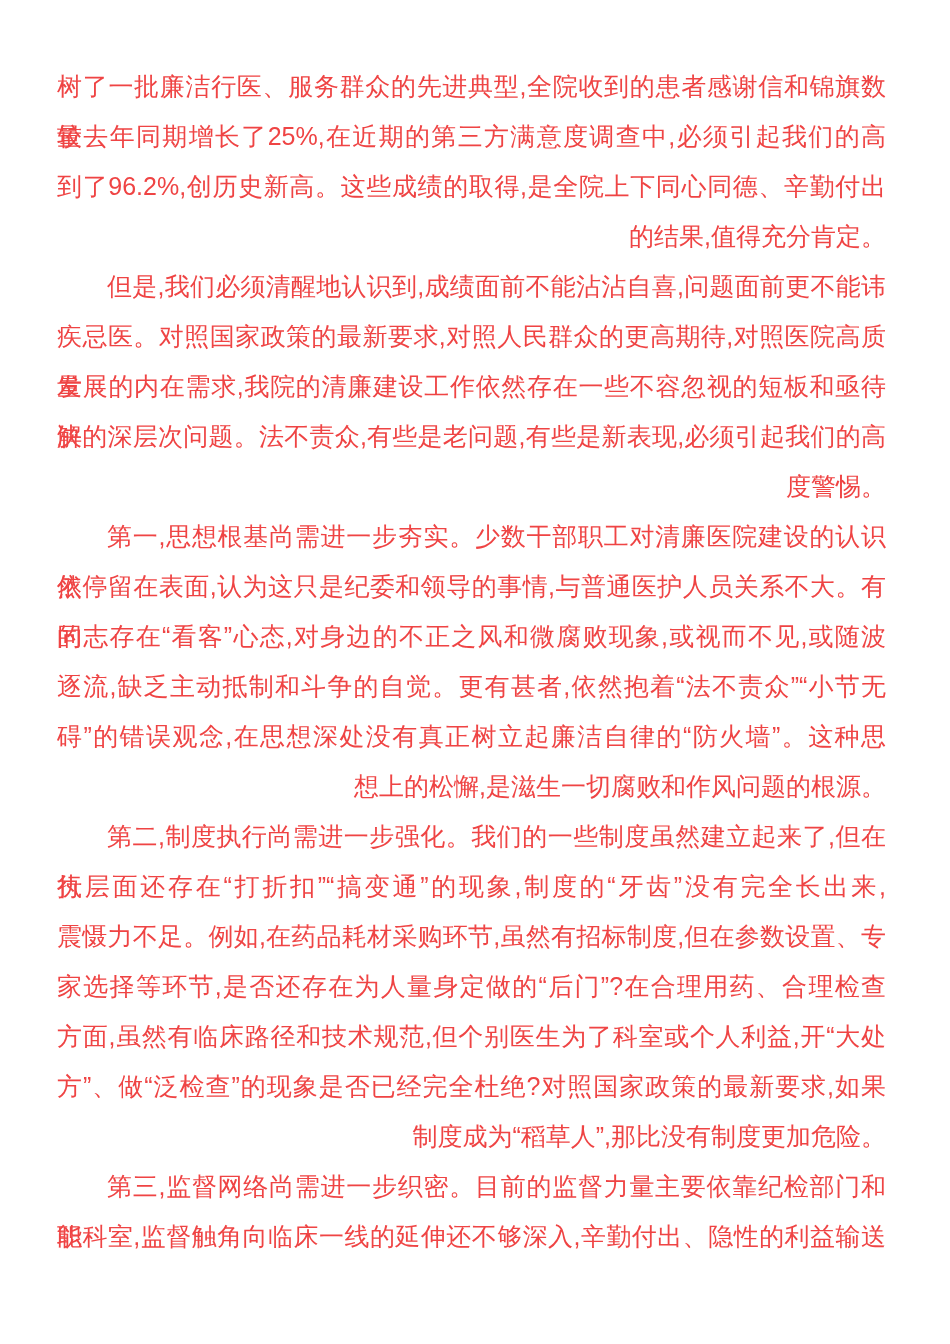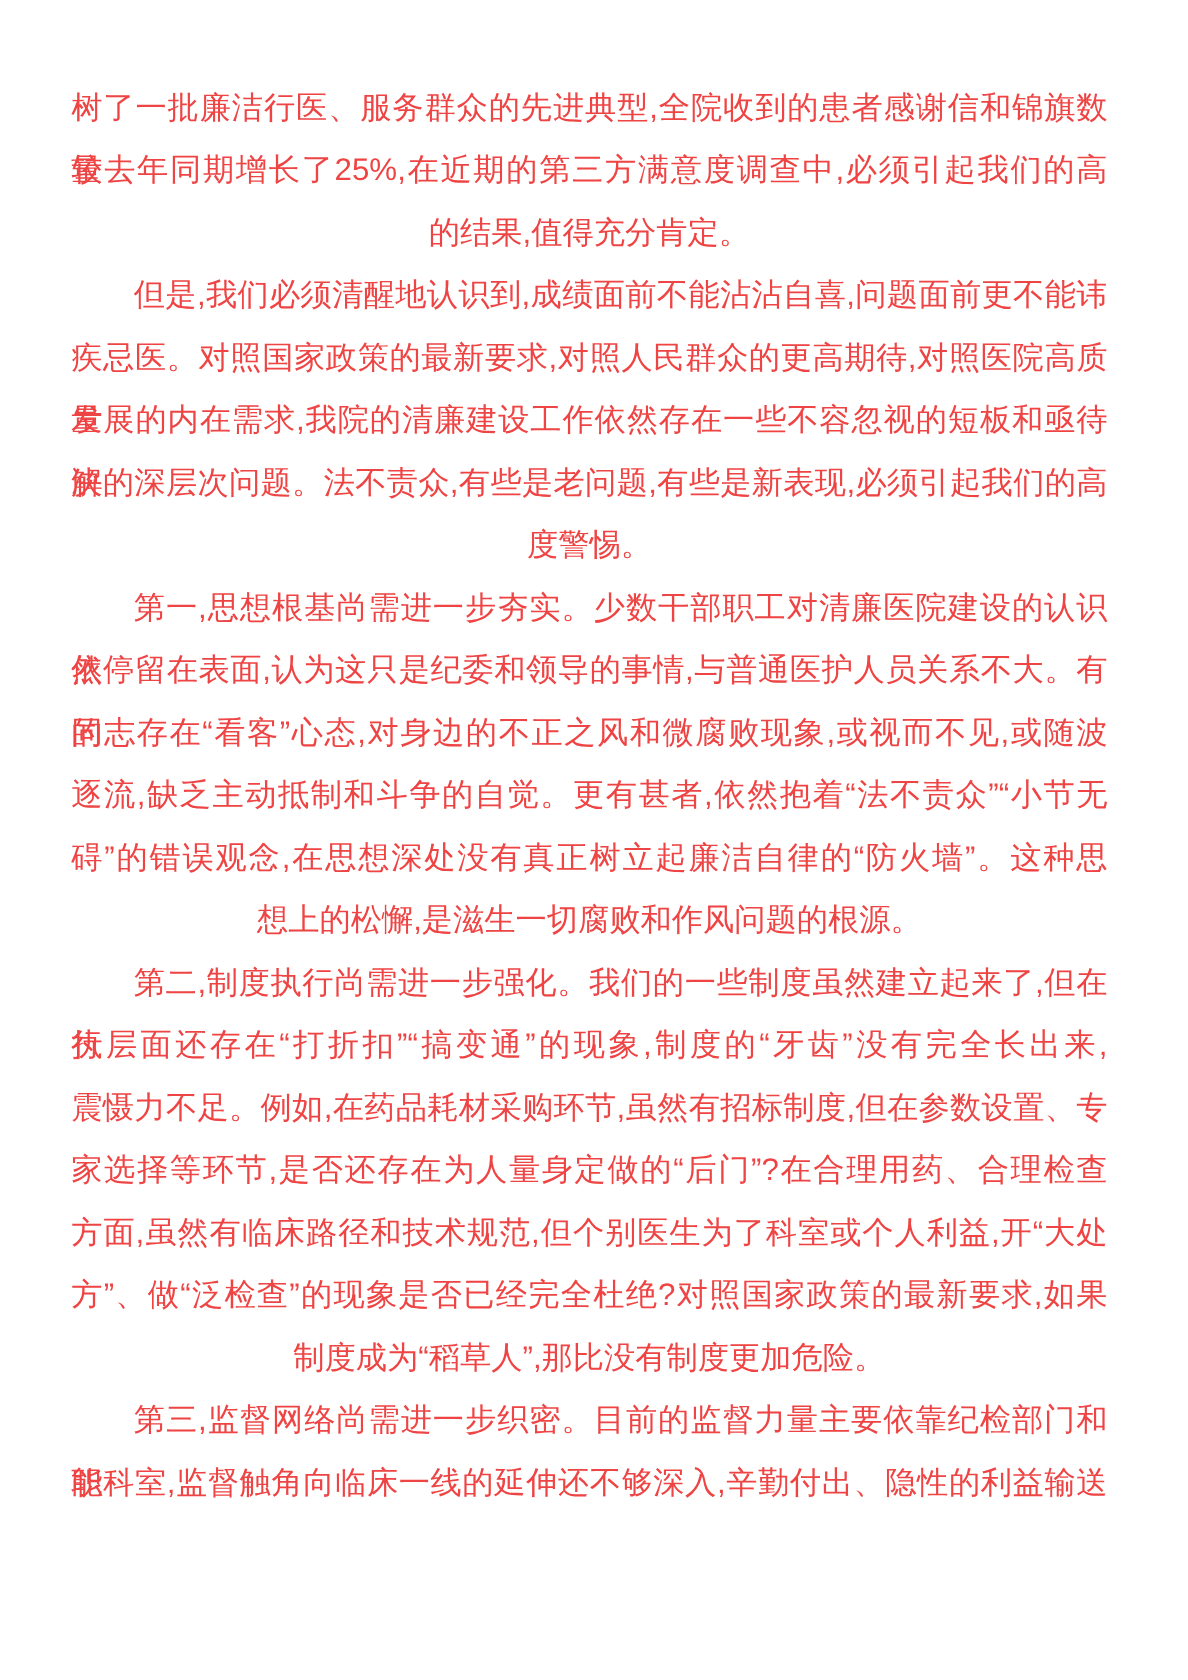--- a/index.html
+++ b/index.html
@@ -25,41 +25,42 @@
     font-size: 25px;
     font-weight: 400;
   }
   .para {
     margin: 0;
     padding: 0;
   }
   .line {
     height: 50px;
     line-height: 50px;
-    text-align: center;
+    text-align: right;
     white-space: normal;
     overflow: visible;
   }
   .line.j {
     text-align: justify;
     text-align-last: justify;
     text-justify: inter-ideograph;
   }
   .line.ind {
     text-indent: 2em;
   }
 </style>
 </head>
 <body>
 
 <div class="page">
   <div class="doc" id="doc-body" style="color: #ef4444;">
       <div class="para">
         <div class="line j">树了一批廉洁行医、服务群众的先进典型,全院收到的患者感谢信和锦旗数量</div>
         <div class="line j">较去年同期增长了25%,在近期的第三方满意度调查中,必须引起我们的高</div>
+        <div class="line j">到了96.2%,创历史新高。这些成绩的取得,是全院上下同心同德、辛勤付出</div>
         <div class="line">的结果,值得充分肯定。</div>
       </div>
       <div class="para">
         <div class="line j ind">但是,我们必须清醒地认识到,成绩面前不能沾沾自喜,问题面前更不能讳</div>
         <div class="line j">疾忌医。对照国家政策的最新要求,对照人民群众的更高期待,对照医院高质量</div>
         <div class="line j">发展的内在需求,我院的清廉建设工作依然存在一些不容忽视的短板和亟待解</div>
         <div class="line j">决的深层次问题。法不责众,有些是老问题,有些是新表现,必须引起我们的高</div>
         <div class="line">度警惕。</div>
       </div>
       <div class="para">

